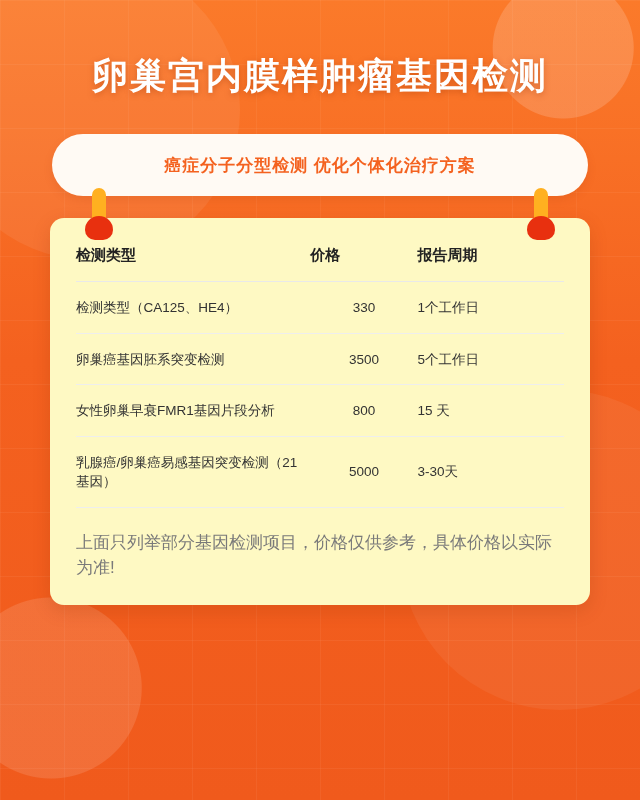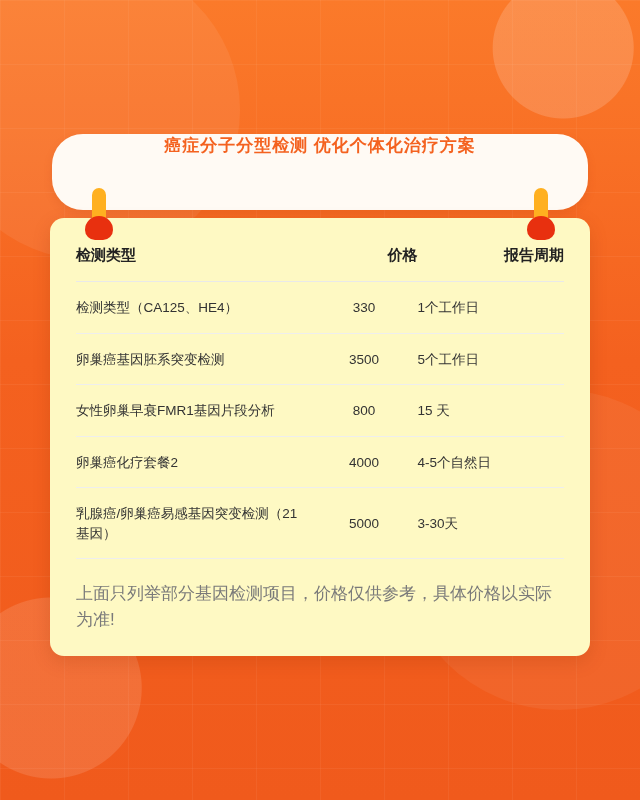--- a/index.html
+++ b/index.html
@@ -65,24 +65,25 @@
     font-weight: bold;
     letter-spacing: 2px;
     text-shadow: 0 2px 6px rgba(150,45,0,0.35);
   }
 
   .subtitle-pill {
     position: absolute;
     top: 134px;
     left: 52px;
     width: 536px;
-    height: 76px;
+    height: 62px;
     background: #fffaf4;
     border-radius: 31px;
     display: flex;
+    align-items: center;
     justify-content: center;
     box-shadow: 0 4px 10px rgba(160,50,0,0.12);
   }
   .subtitle-pill .sub {
     color: #f4621f;
     font-size: 17px;
     font-weight: bold;
     letter-spacing: 1px;
   }
 
@@ -123,21 +124,21 @@
     width: 100%;
     border-collapse: collapse;
   }
   th {
     font-size: 15px;
     font-weight: bold;
     color: #222222;
     padding: 0 0 16px 0;
     text-align: left;
   }
-  th.c2, th.c3 { text-align: right; }
+  th.c2, th.c3 { text-align: left; }
   thead tr { border-bottom: 1px solid #e9e9e9; }
   td {
     font-size: 13.5px;
     color: #333333;
     padding: 16px 0 15px 0;
     border-bottom: 1px solid #eeeeee;
     line-height: 1.45;
     vertical-align: middle;
   }
   td.c1 { width: 48%; padding-right: 10px; }
@@ -154,20 +155,21 @@
   }
 </style>
 </head>
 <body>
 
 <div class="page">
   <div class="bg">
     <div class="grid-lines"></div>
   </div>
 
+  <div class="title">卵巢宫内膜样肿瘤基因检测</div>
 
   <div class="subtitle-pill">
     <span class="sub">癌症分子分型检测 优化个体化治疗方案</span>
   </div>
 
   <div class="pin left">
       <div class="head"></div>
     </div>
   <div class="pin right">
       <div class="head"></div>
@@ -192,25 +194,20 @@
           <td class="c1">卵巢癌基因胚系突变检测</td>
           <td class="c2">3500</td>
           <td class="c3">5个工作日</td>
         </tr>
         <tr>
           <td class="c1">女性卵巢早衰FMR1基因片段分析</td>
           <td class="c2">800</td>
           <td class="c3">15 天</td>
         </tr>
         <tr>
-          <td class="c1">卵巢癌化疗套餐2</td>
-          <td class="c2">4000</td>
-          <td class="c3">4-5个自然日</td>
-        </tr>
-        <tr>
           <td class="c1">乳腺癌/卵巢癌易感基因突变检测（21基因）</td>
           <td class="c2">5000</td>
           <td class="c3">3-30天</td>
         </tr>
       </tbody>
     </table>
     <div class="note">上面只列举部分基因检测项目，价格仅供参考，具体价格以实际为准!</div>
   </div>
 </div>
 

